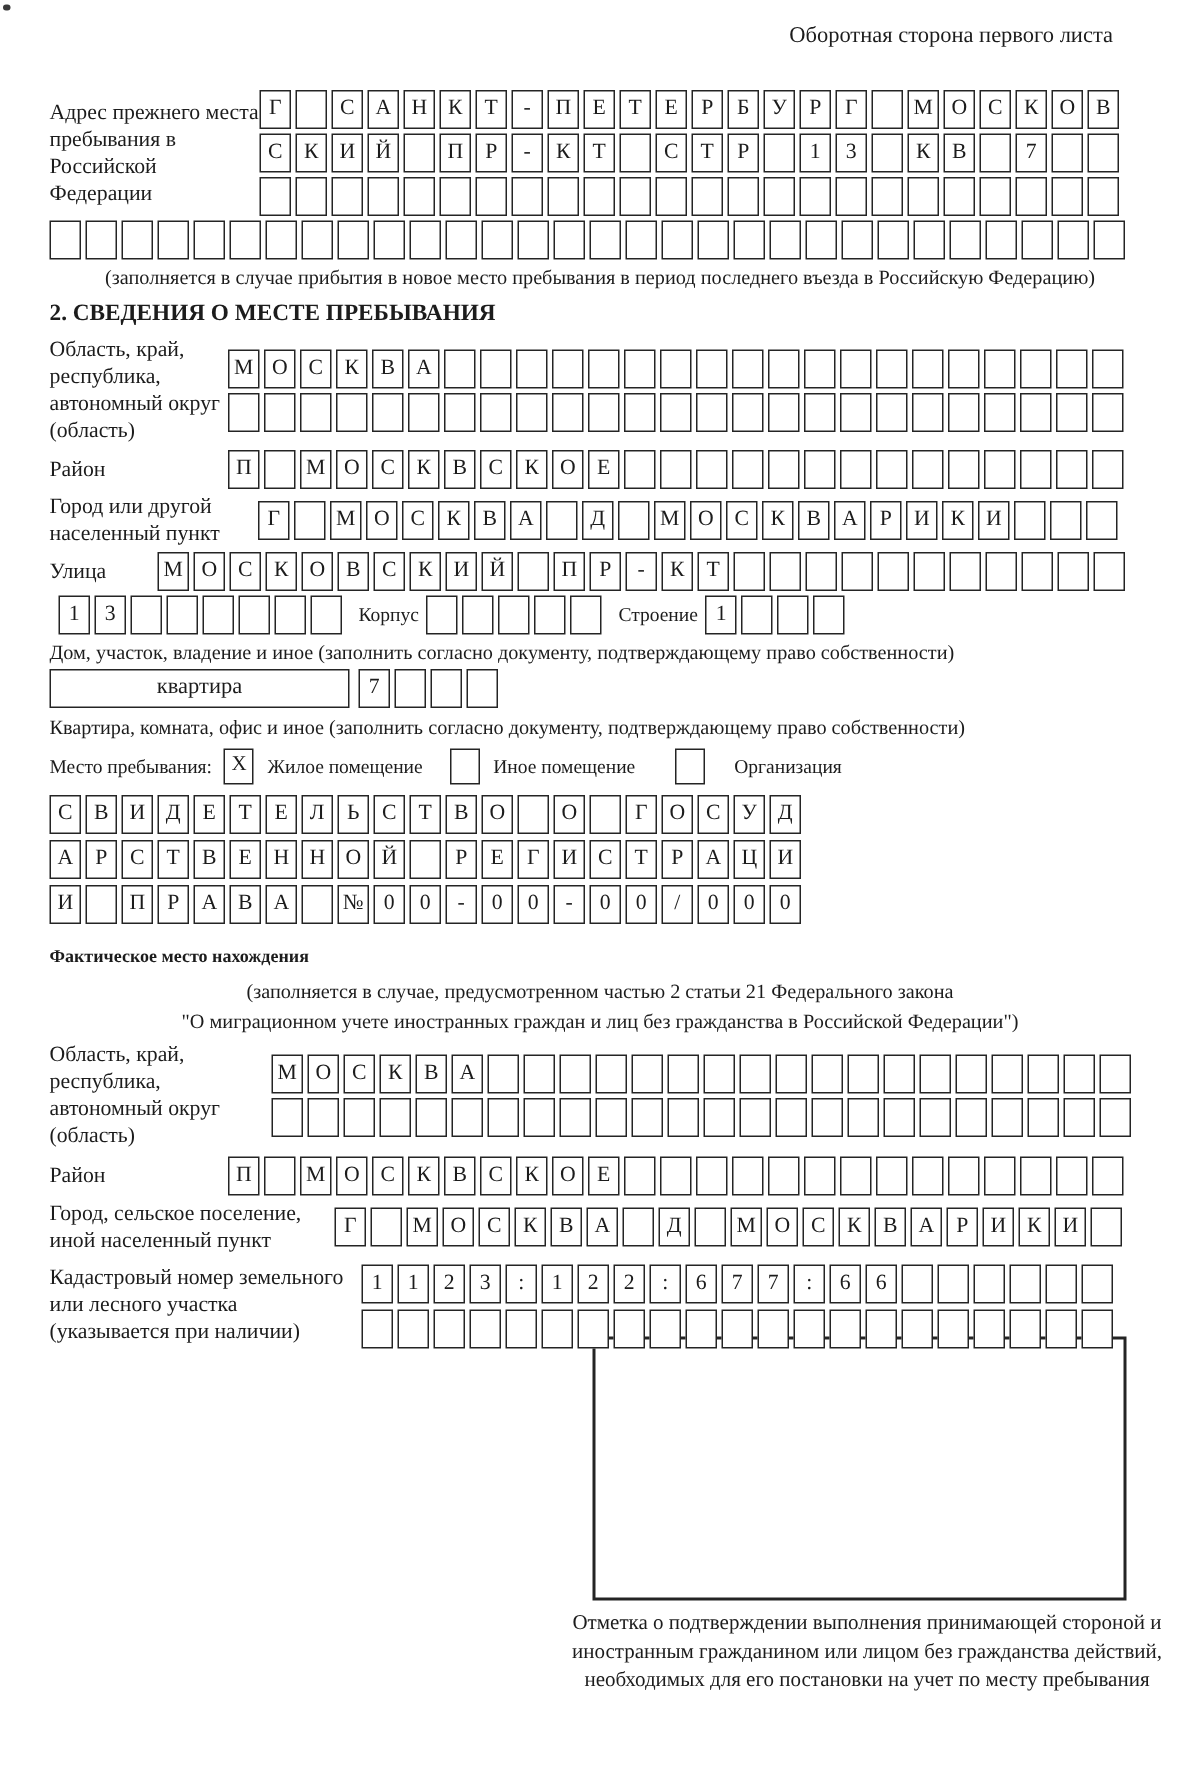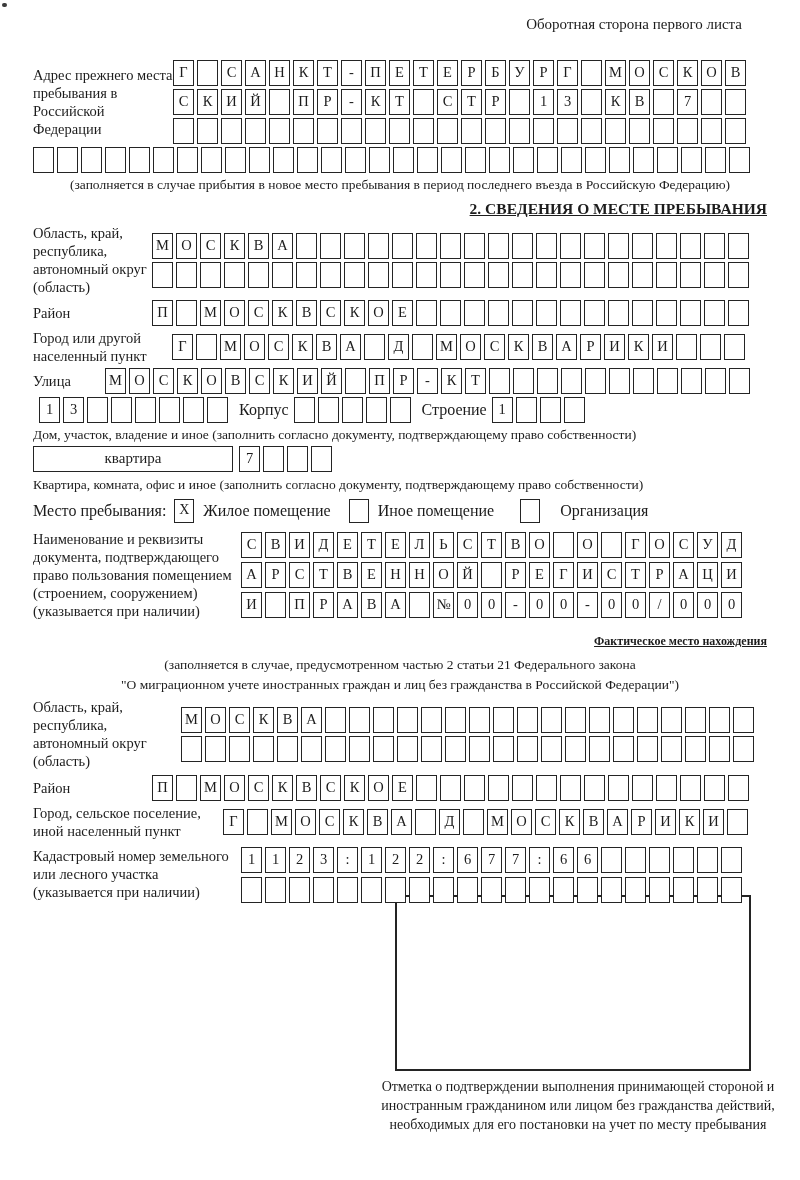--- a/index.html
+++ b/index.html
@@ -22,22 +22,22 @@
     width:21px; height:26px; flex:none;
     border:1.5px solid #242424; background:#fff;
     font-size:14.5px; line-height:22px; text-align:center;
   }
   .widebox {
     height:26px; border:1.5px solid #242424; background:#fff;
     font-size:15px; line-height:22px; text-align:center; flex:none;
   }
   .note { font-size:13.5px; line-height:17px; }
   .center { text-align:center; }
-  .sec-title { font-size:15.5px; font-weight:bold; text-align:right;text-decoration:underline; }
-  .inline-lbl { font-size:16px; line-height:26px; flex:none; }
+  .sec-title { font-size:15.5px; font-weight:bold; text-align:left; }
+  .inline-lbl { font-size:13px; line-height:26px; flex:none; }
   .checkbox {
     width:20px; height:24px; flex:none;
     border:1.5px solid #242424; background:#fff;
     font-size:14px; line-height:20px; text-align:center;
   }
   .stampbox { border:2px solid #242424; background:#fff; }
 </style>
 </head>
 <body>
 
@@ -363,21 +363,20 @@
     <div class="inline-lbl">Место пребывания:</div>
     <span class="checkbox" style="margin-left:8px;">X</span>
     <div class="inline-lbl" style="margin-left:9px;">Жилое помещение</div>
     <span class="checkbox" style="margin-left:18px;"></span>
     <div class="inline-lbl" style="margin-left:9px;">Иное помещение</div>
     <span class="checkbox" style="margin-left:26px;"></span>
     <div class="inline-lbl" style="margin-left:20px;">Организация</div>
   </div>
 
   <div class="frow" style="margin-top:6px;">
-    <div class="lbl" style="width:208px; padding-right:8px;">Наименование и реквизиты документа, подтверждающего право пользования помещением (строением, сооружением) (указывается при наличии)</div>
     <div class="grid-col" style="gap:4px;">
       <div class="boxrow">
           <span class="cbox">С</span>
           <span class="cbox">В</span>
           <span class="cbox">И</span>
           <span class="cbox">Д</span>
           <span class="cbox">Е</span>
           <span class="cbox">Т</span>
           <span class="cbox">Е</span>
           <span class="cbox">Л</span>

